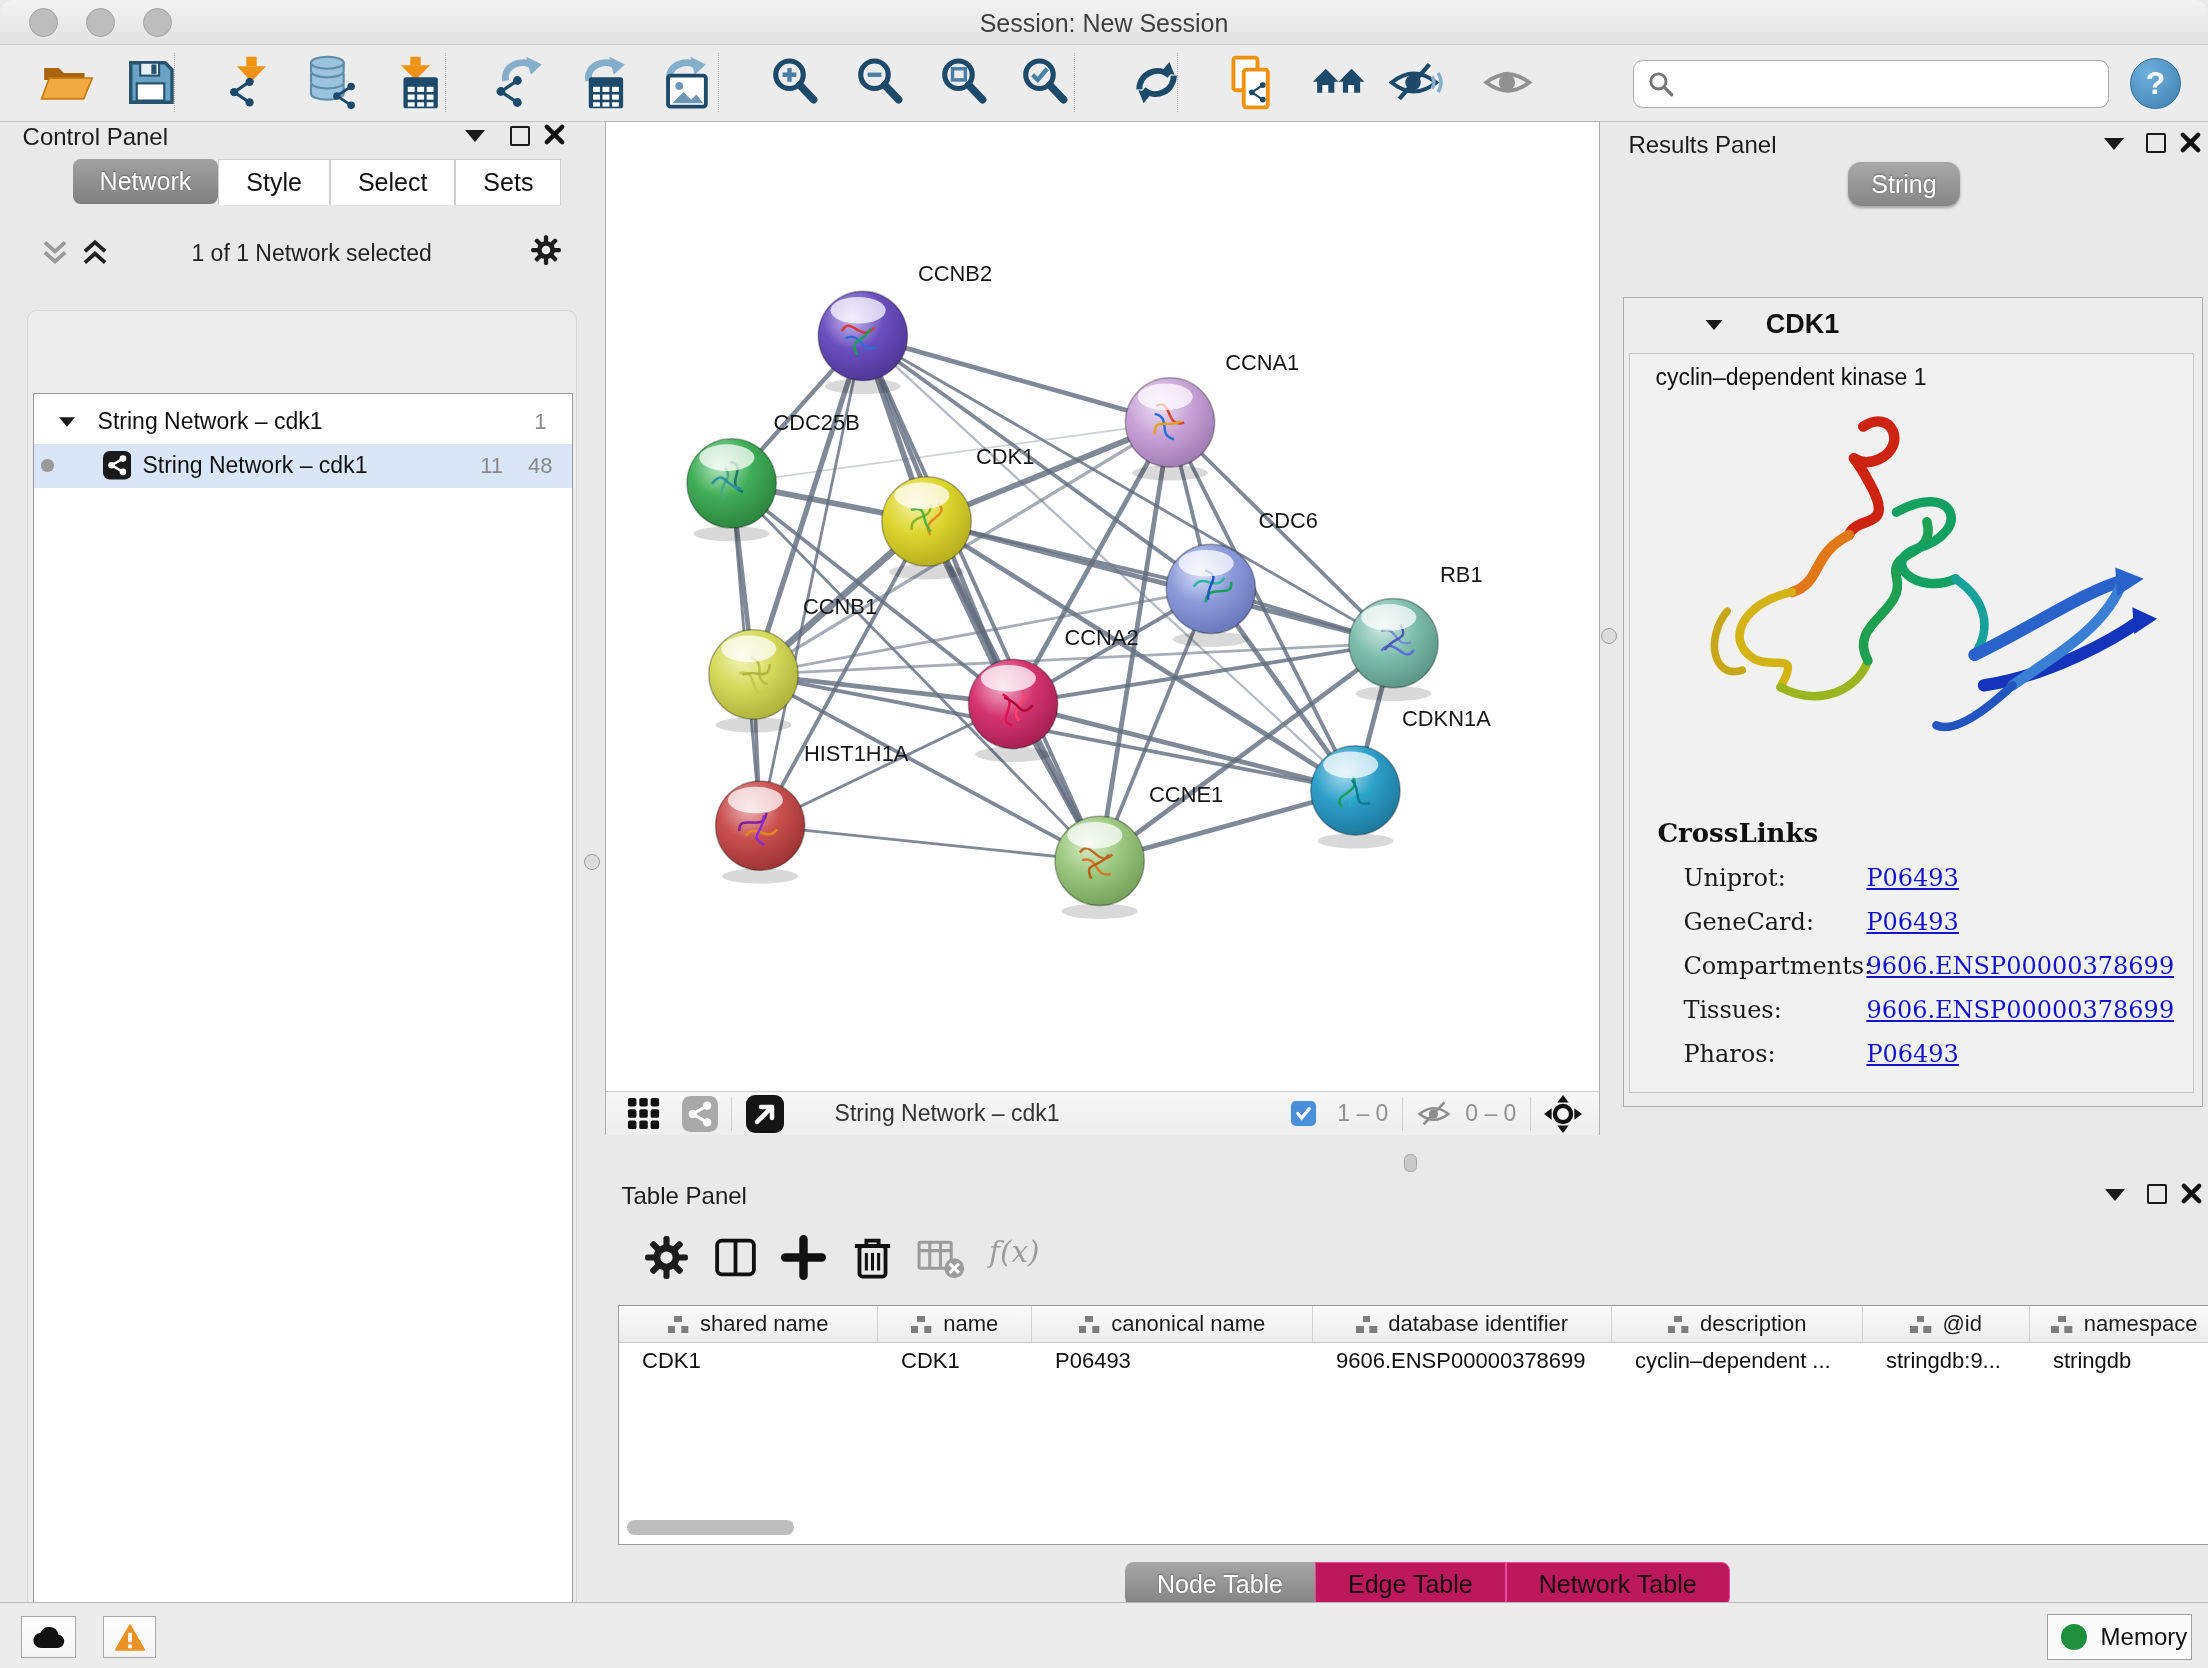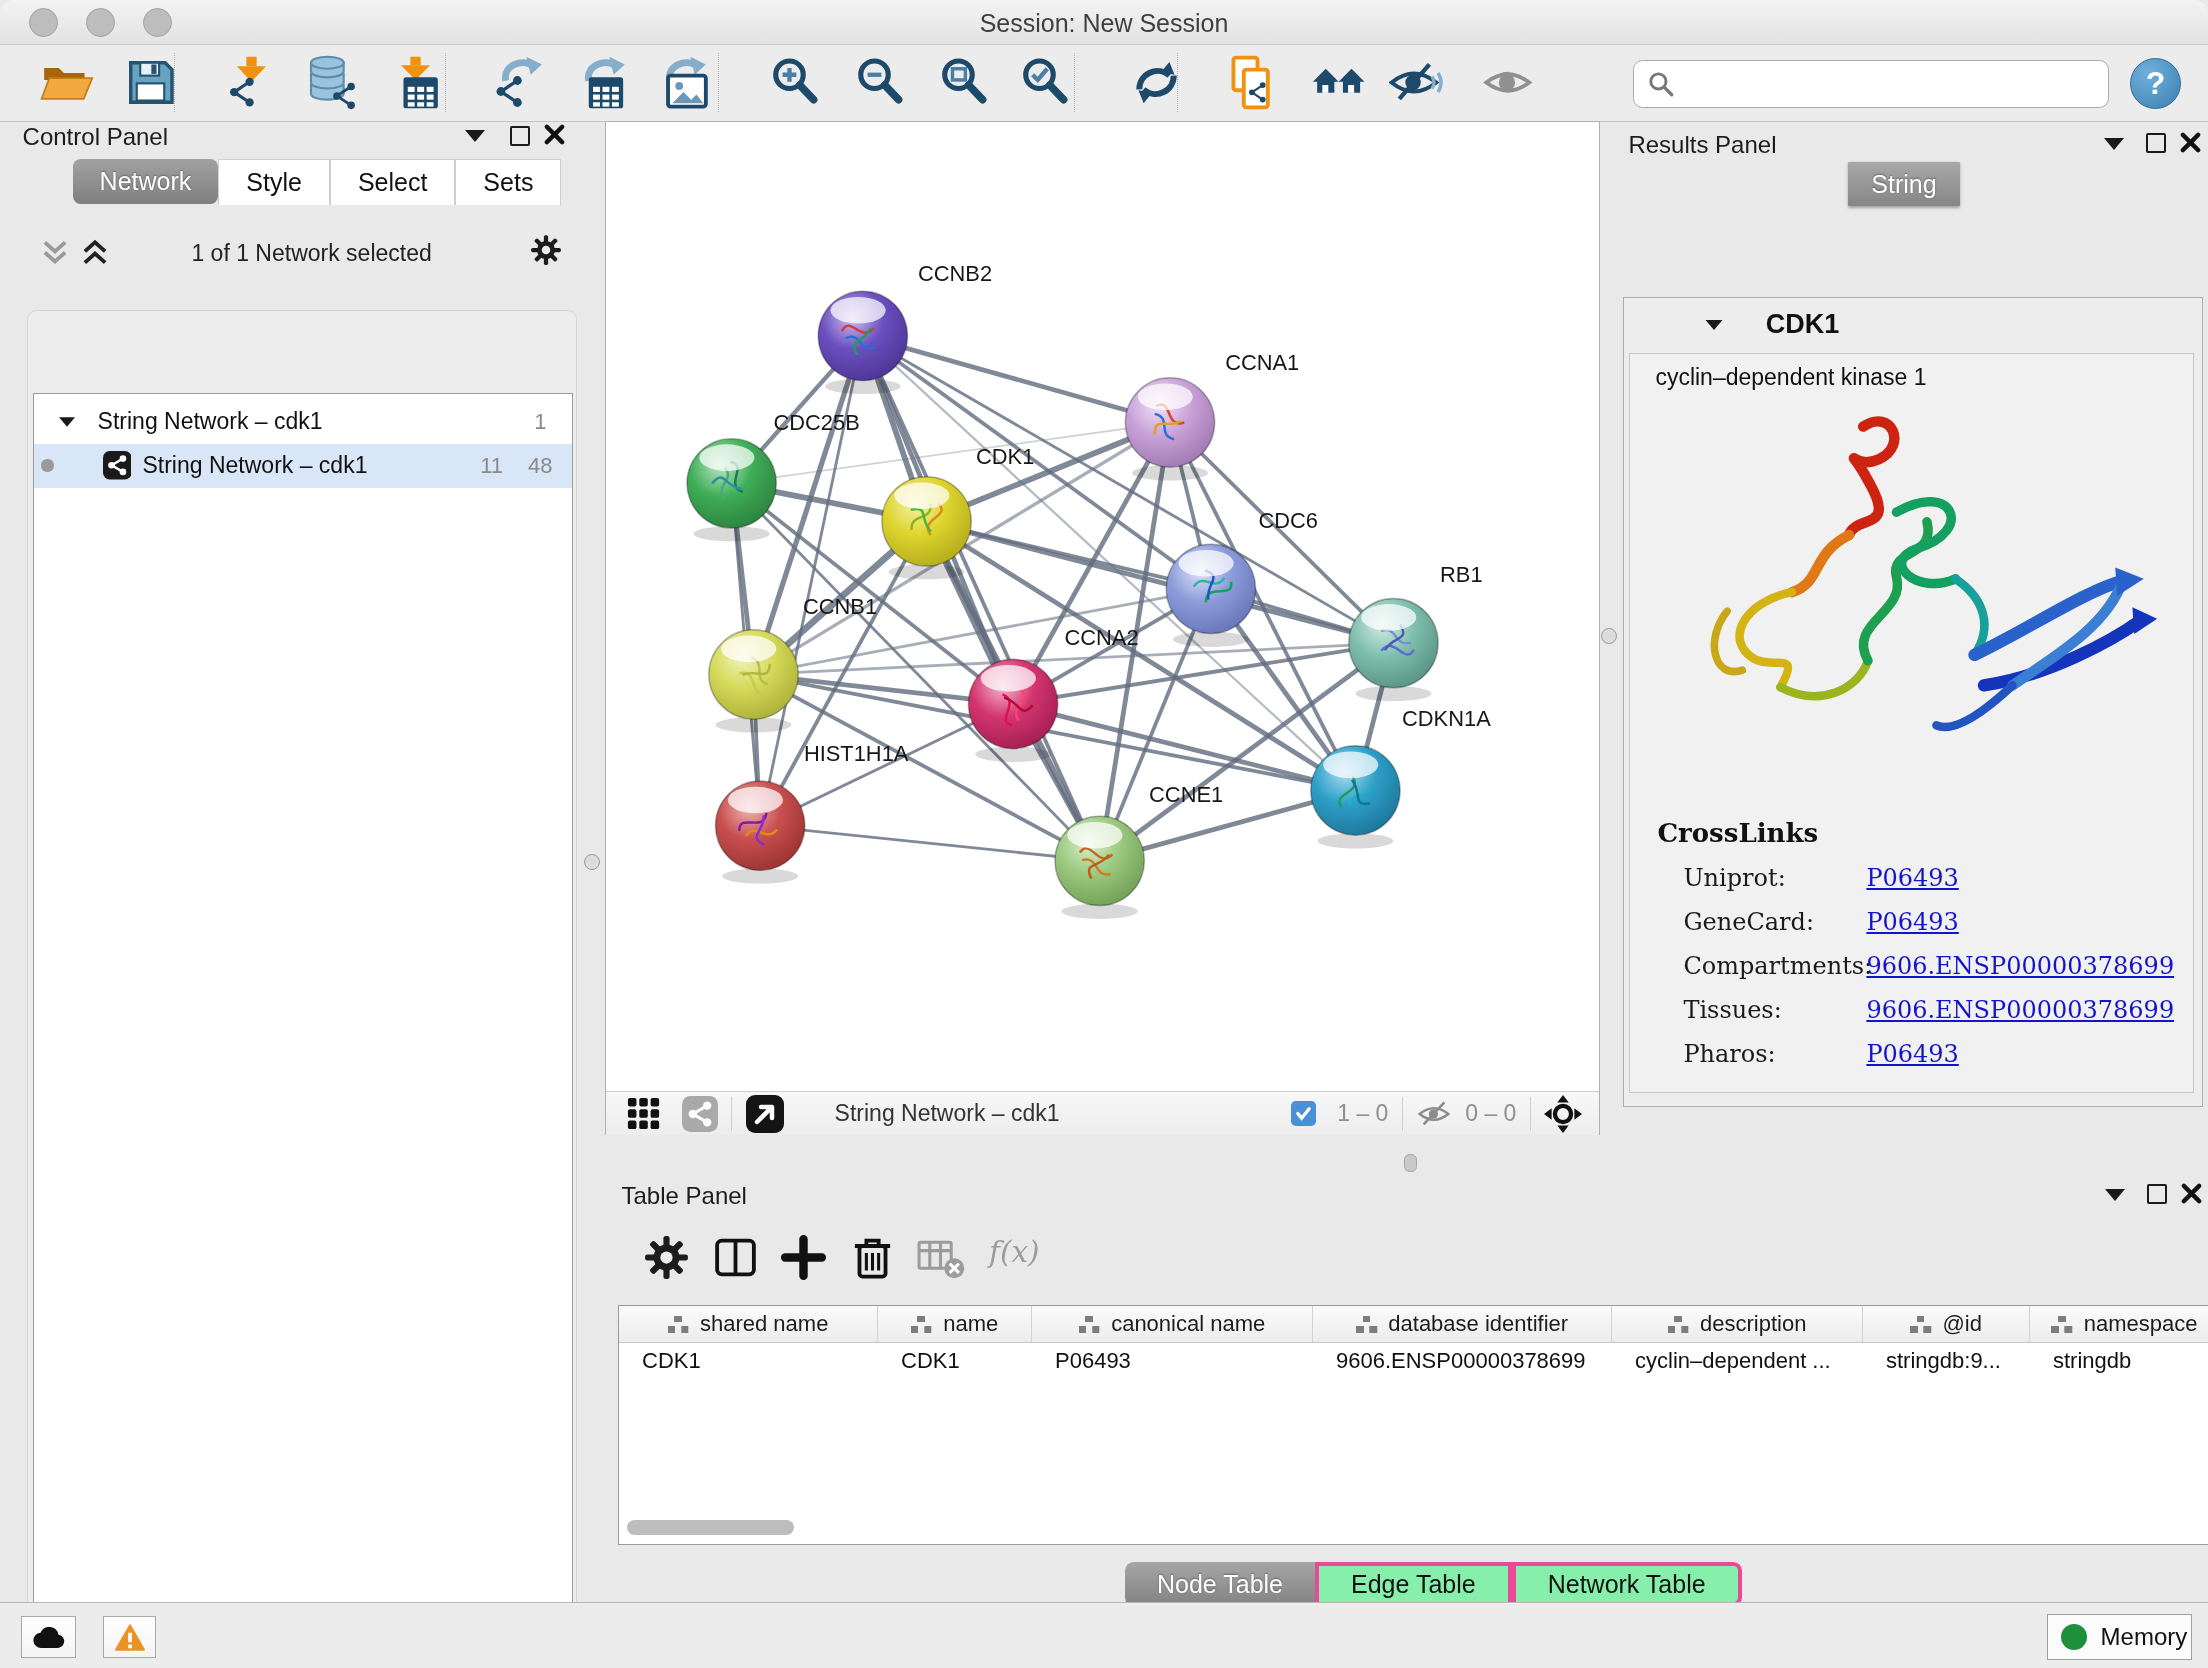--- a/index.html
+++ b/index.html
@@ -50,21 +50,21 @@
   .nt-sep{width:0;height:34px;border-left:1px solid #cfcfcf;margin:0 13.3px;}
   .nt-label{font-size:23px;color:#333;}
   .nt-count{font-size:23px;color:#8f8f8f;}
   .checkbox-blue{width:25px;height:25px;border-radius:4.8px;background:#4a90d9;display:flex;align-items:center;justify-content:center;cursor:pointer;}
   
   .split-dot{width:14.3px;height:14.3px;border-radius:50%;background:#dcdcdc;border:1px solid #9a9a9a;}
   .split-oval{width:10.5px;height:16px;border-radius:5.7px;background:#c9c9c9;border:1px solid #a5a5a5;}
   
   .results-panel{left:1617px;top:121px;width:592px;height:1051px;}
   .rp-tab{left:231px;top:41px;min-width:112px;height:44px;background:linear-gradient(#a8a8a8,#868686);
-    color:#fff;font-size:25px;display:flex;align-items:center;justify-content:center;border-radius:1px;
+    color:#fff;font-size:25px;display:flex;align-items:center;justify-content:center;border-radius:13px;
     box-shadow:0 1.9px 2.9px rgba(0,0,0,.3);text-shadow:0 -1px 1.9px rgba(0,0,0,.35);cursor:pointer;}
   .rp-box1{left:5.7px;top:87px;width:578px;height:89px;background:#ebebeb;border:1px solid #adadad;}
   .rp-btn{height:44px;background:linear-gradient(#ffffff,#f2f2f2);border:1px solid #b8b8b8;border-radius:8.6px;
     font-size:23px;color:#111;display:flex;align-items:center;justify-content:center;cursor:pointer;}
   .rp-box2{left:5.7px;top:176px;width:578px;height:808px;background:#ededed;border:1px solid #adadad;}
   .rp-entry-head{height:53px;display:flex;align-items:center;}
   .rp-content{left:5.7px;top:55px;width:563px;height:738px;background:#f1f1f1;border:1px solid #c6c6c6;}
   .rp-desc{font-size:23px;color:#111;}
   .serif{font-family:"DejaVu Serif","Liberation Serif",serif;}
   .xl-title{font-size:26px;font-weight:bold;color:#111;}
@@ -79,21 +79,21 @@
   .th{display:flex;align-items:center;justify-content:center;gap:11.4px;font-size:22px;color:#1c1c1c;
     border-right:1px solid #d2d2d2;box-sizing:border-box;flex:none;cursor:pointer;}
   .tree-ico{width:21px;height:17px;position:relative;flex:none;}
   .tree-ico::before{content:"";position:absolute;left:6.7px;top:0;width:7.6px;height:6.7px;background:#7d7d7d;}
   .tree-ico::after{content:"";position:absolute;left:0;top:10.5px;width:7.6px;height:6.7px;background:#7d7d7d;box-shadow:13.3px 0 #7d7d7d;}
   .trow{display:flex;height:36px;}
   .td{display:flex;align-items:center;font-size:22px;color:#111;padding-left:23px;box-sizing:border-box;flex:none;white-space:nowrap;overflow:hidden;}
   .hscroll{left:34px;top:348px;width:167px;height:15px;border-radius:7.6px;background:#bdbdbd;cursor:pointer;}
   .bottom-tabs{left:532px;top:390px;display:flex;height:44px;}
   .btab{padding:0 32px;display:flex;align-items:center;justify-content:center;font-size:25px;cursor:pointer;
-    background:#86efac;color:#111;border:4px solid #ec4899;}
+    background:#be185d;color:#111;border:1px solid #ec4899;}
   .btab.first{border-radius:8.6px 0 0 8.6px;}
   .btab.last{border-radius:0 8.6px 8.6px 0;}
   .btab.active{background:linear-gradient(#a6a6a6,#828282);color:#fff;text-shadow:0 -1px 1.9px rgba(0,0,0,.35);border:none;}
   
   .statusbar{left:0;top:1602px;width:2208px;height:67px;background:#ececec;border-top:1px solid #b8b8b8;}
   .sb-btn{top:13.3px;height:42px;background:linear-gradient(#ffffff,#f4f4f4);border:1.9px solid #a8a8a8;
     display:flex;align-items:center;justify-content:center;cursor:pointer;box-sizing:border-box;}
   .mem-btn{left:2047px;top:11.4px;width:145px;height:46px;background:#fbfbfb;border:1.9px solid #9f9f9f;
     display:flex;align-items:center;gap:13.3px;font-size:24px;color:#111;cursor:pointer;box-sizing:border-box;padding-left:13.3px;}
   .mem-dot{width:26px;height:26px;border-radius:50%;background:#1e8f3a;}

